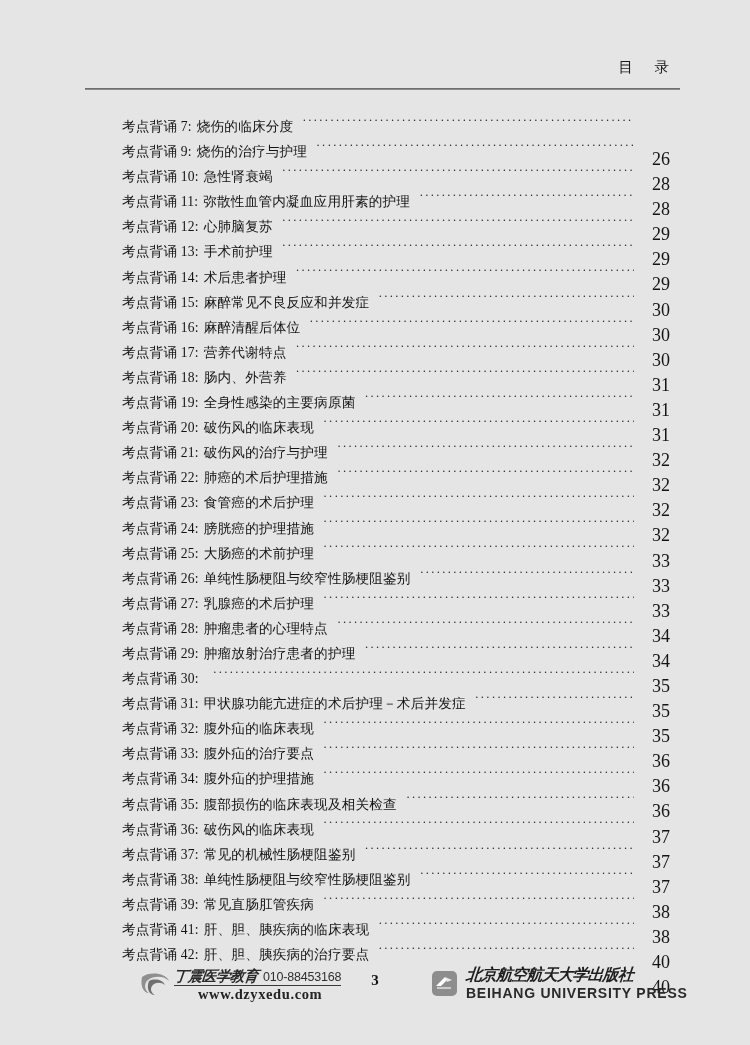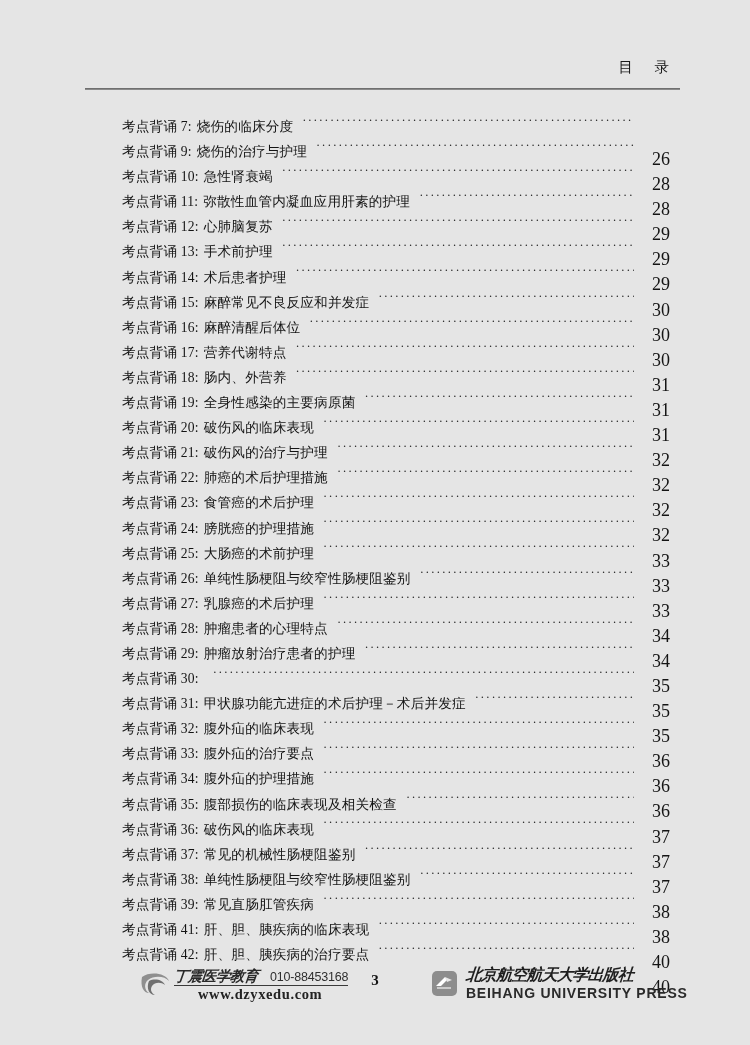--- a/index.html
+++ b/index.html
@@ -143,21 +143,21 @@
     font-weight: bold;
     font-style: italic;
     color: #2a2a2a;
     letter-spacing: -0.5px;
     transform: skewX(-6deg);
   }
   .brand-phone {
     font-family: "Liberation Sans", sans-serif;
     font-size: 12.5px;
     color: #2f2f2f;
-    margin-left: 12px;
+    margin-left: 5px;
     letter-spacing: -0.2px;
   }
   .brand-url {
     font-family: "Liberation Serif", serif;
     font-size: 14.5px;
     font-weight: bold;
     color: #232323;
     letter-spacing: 0.6px;
     margin-top: 1px;
     margin-left: 24px;

